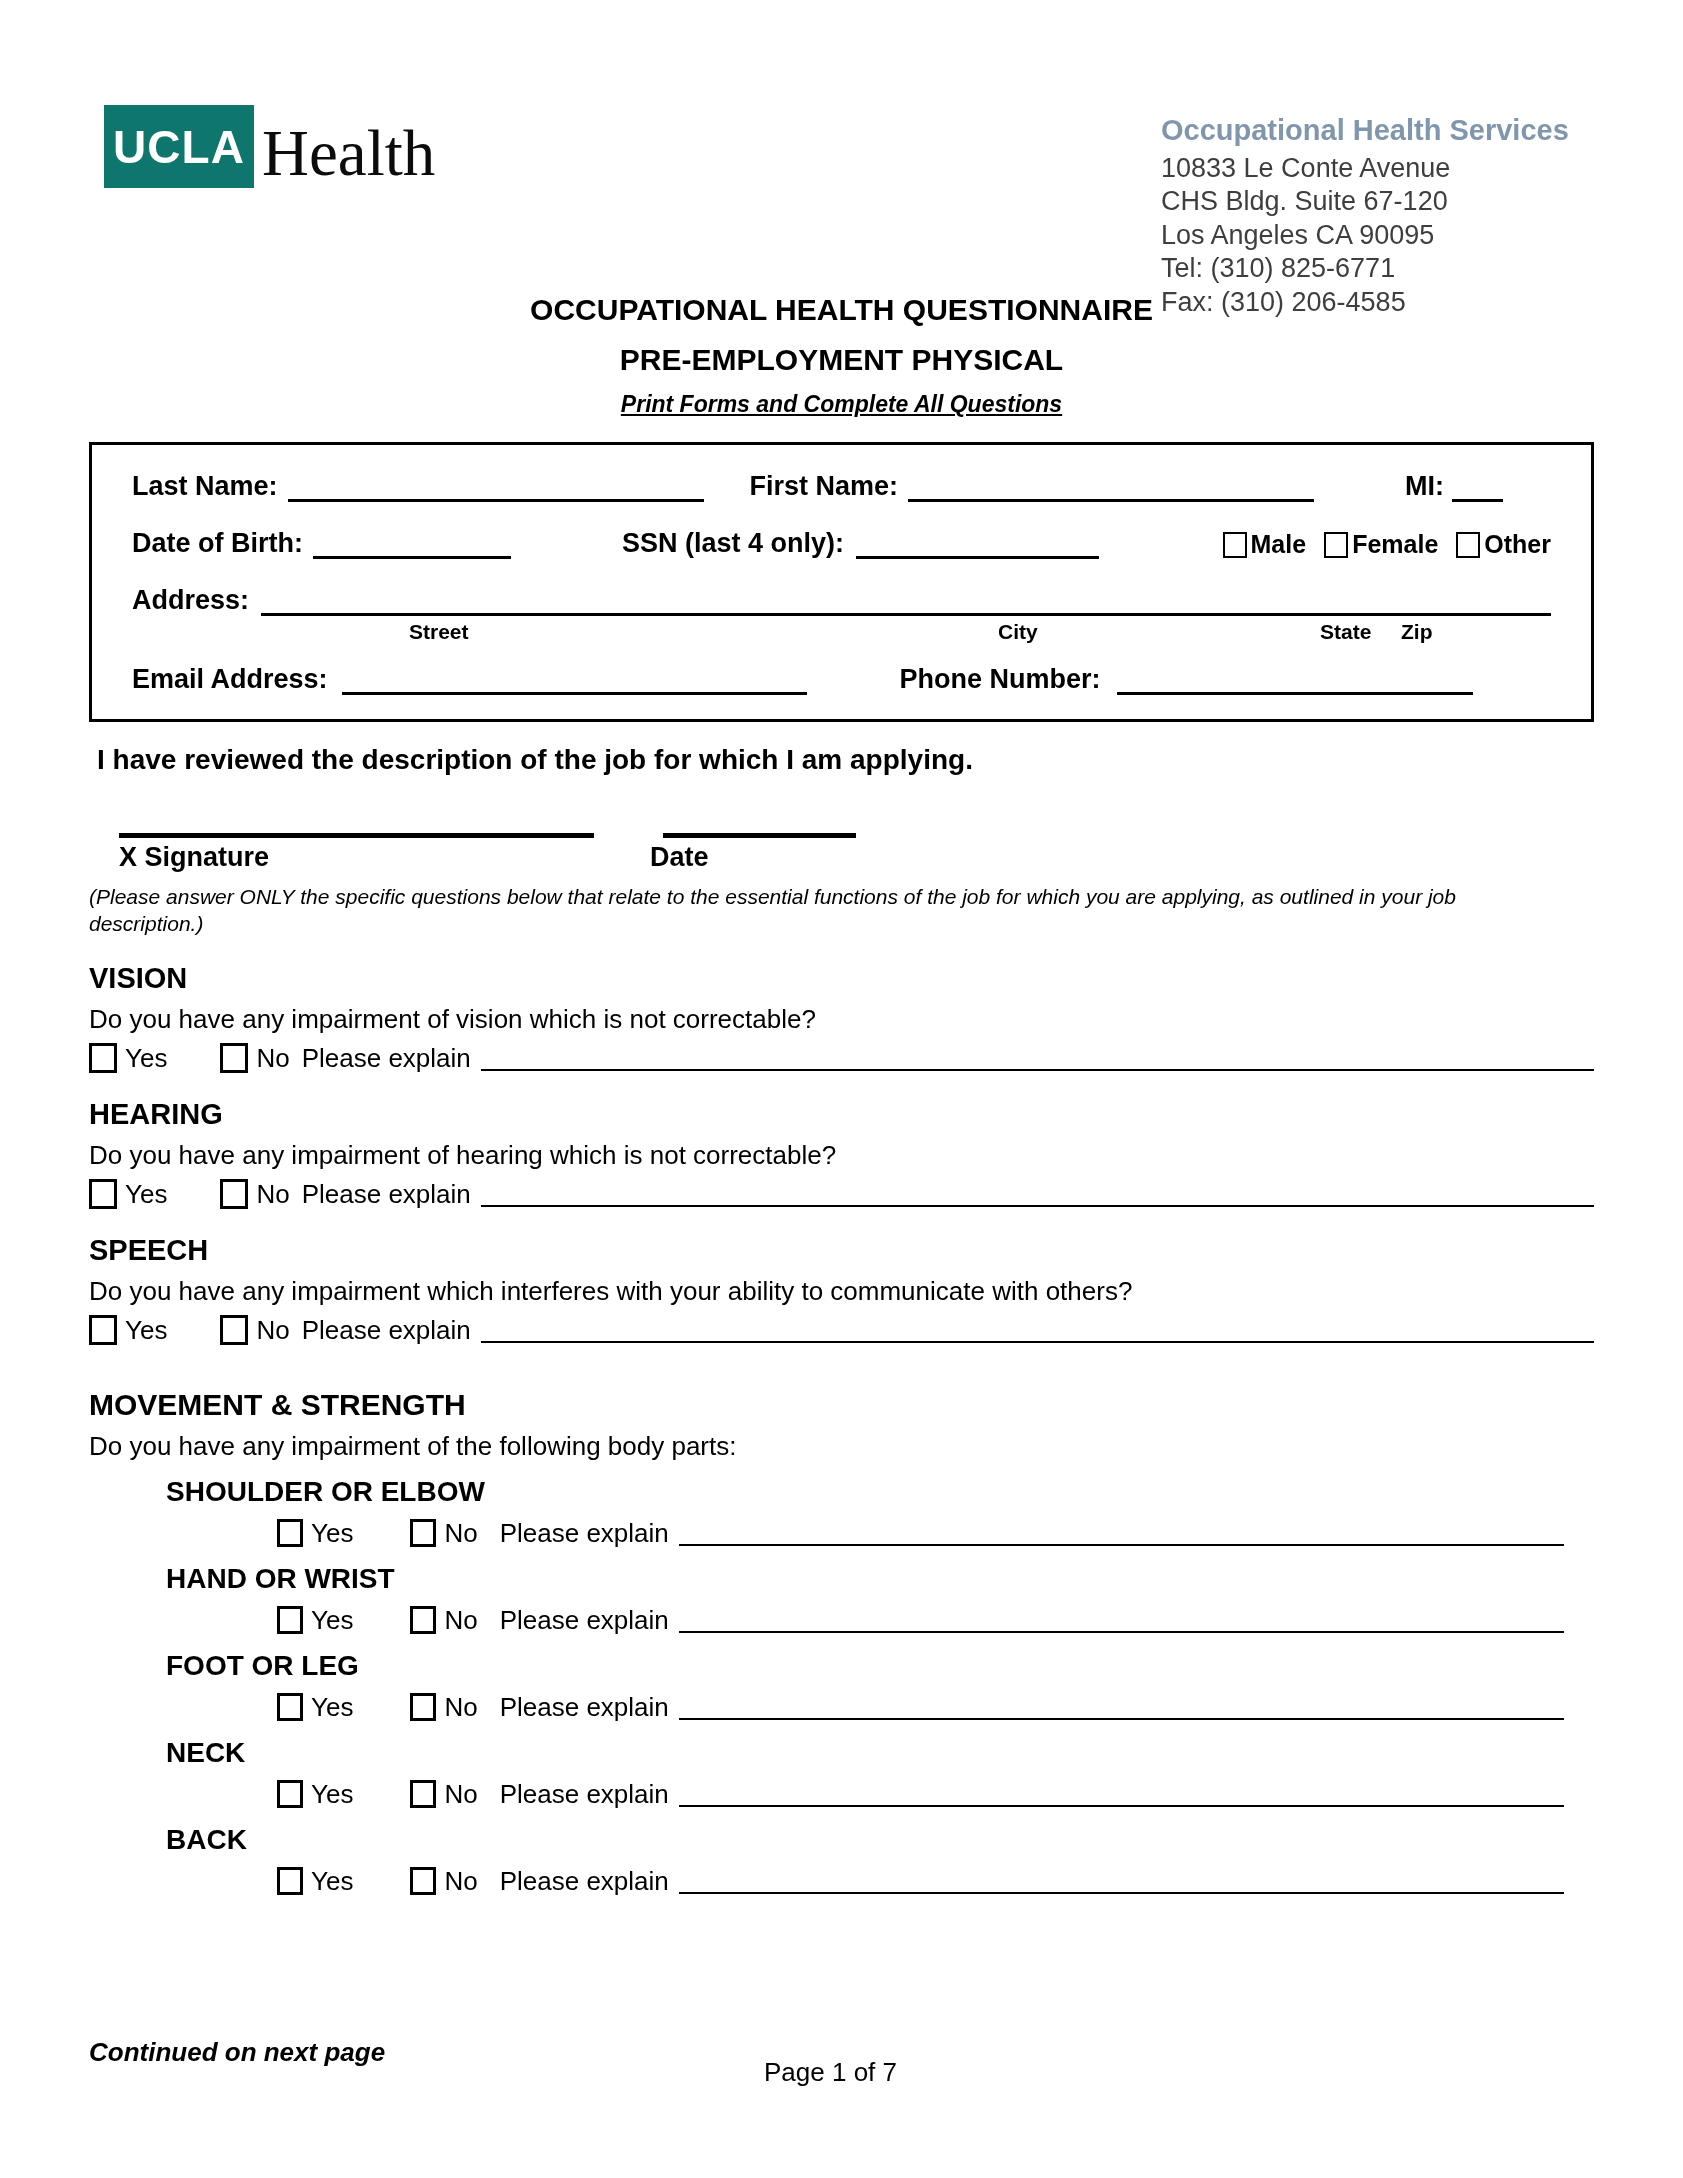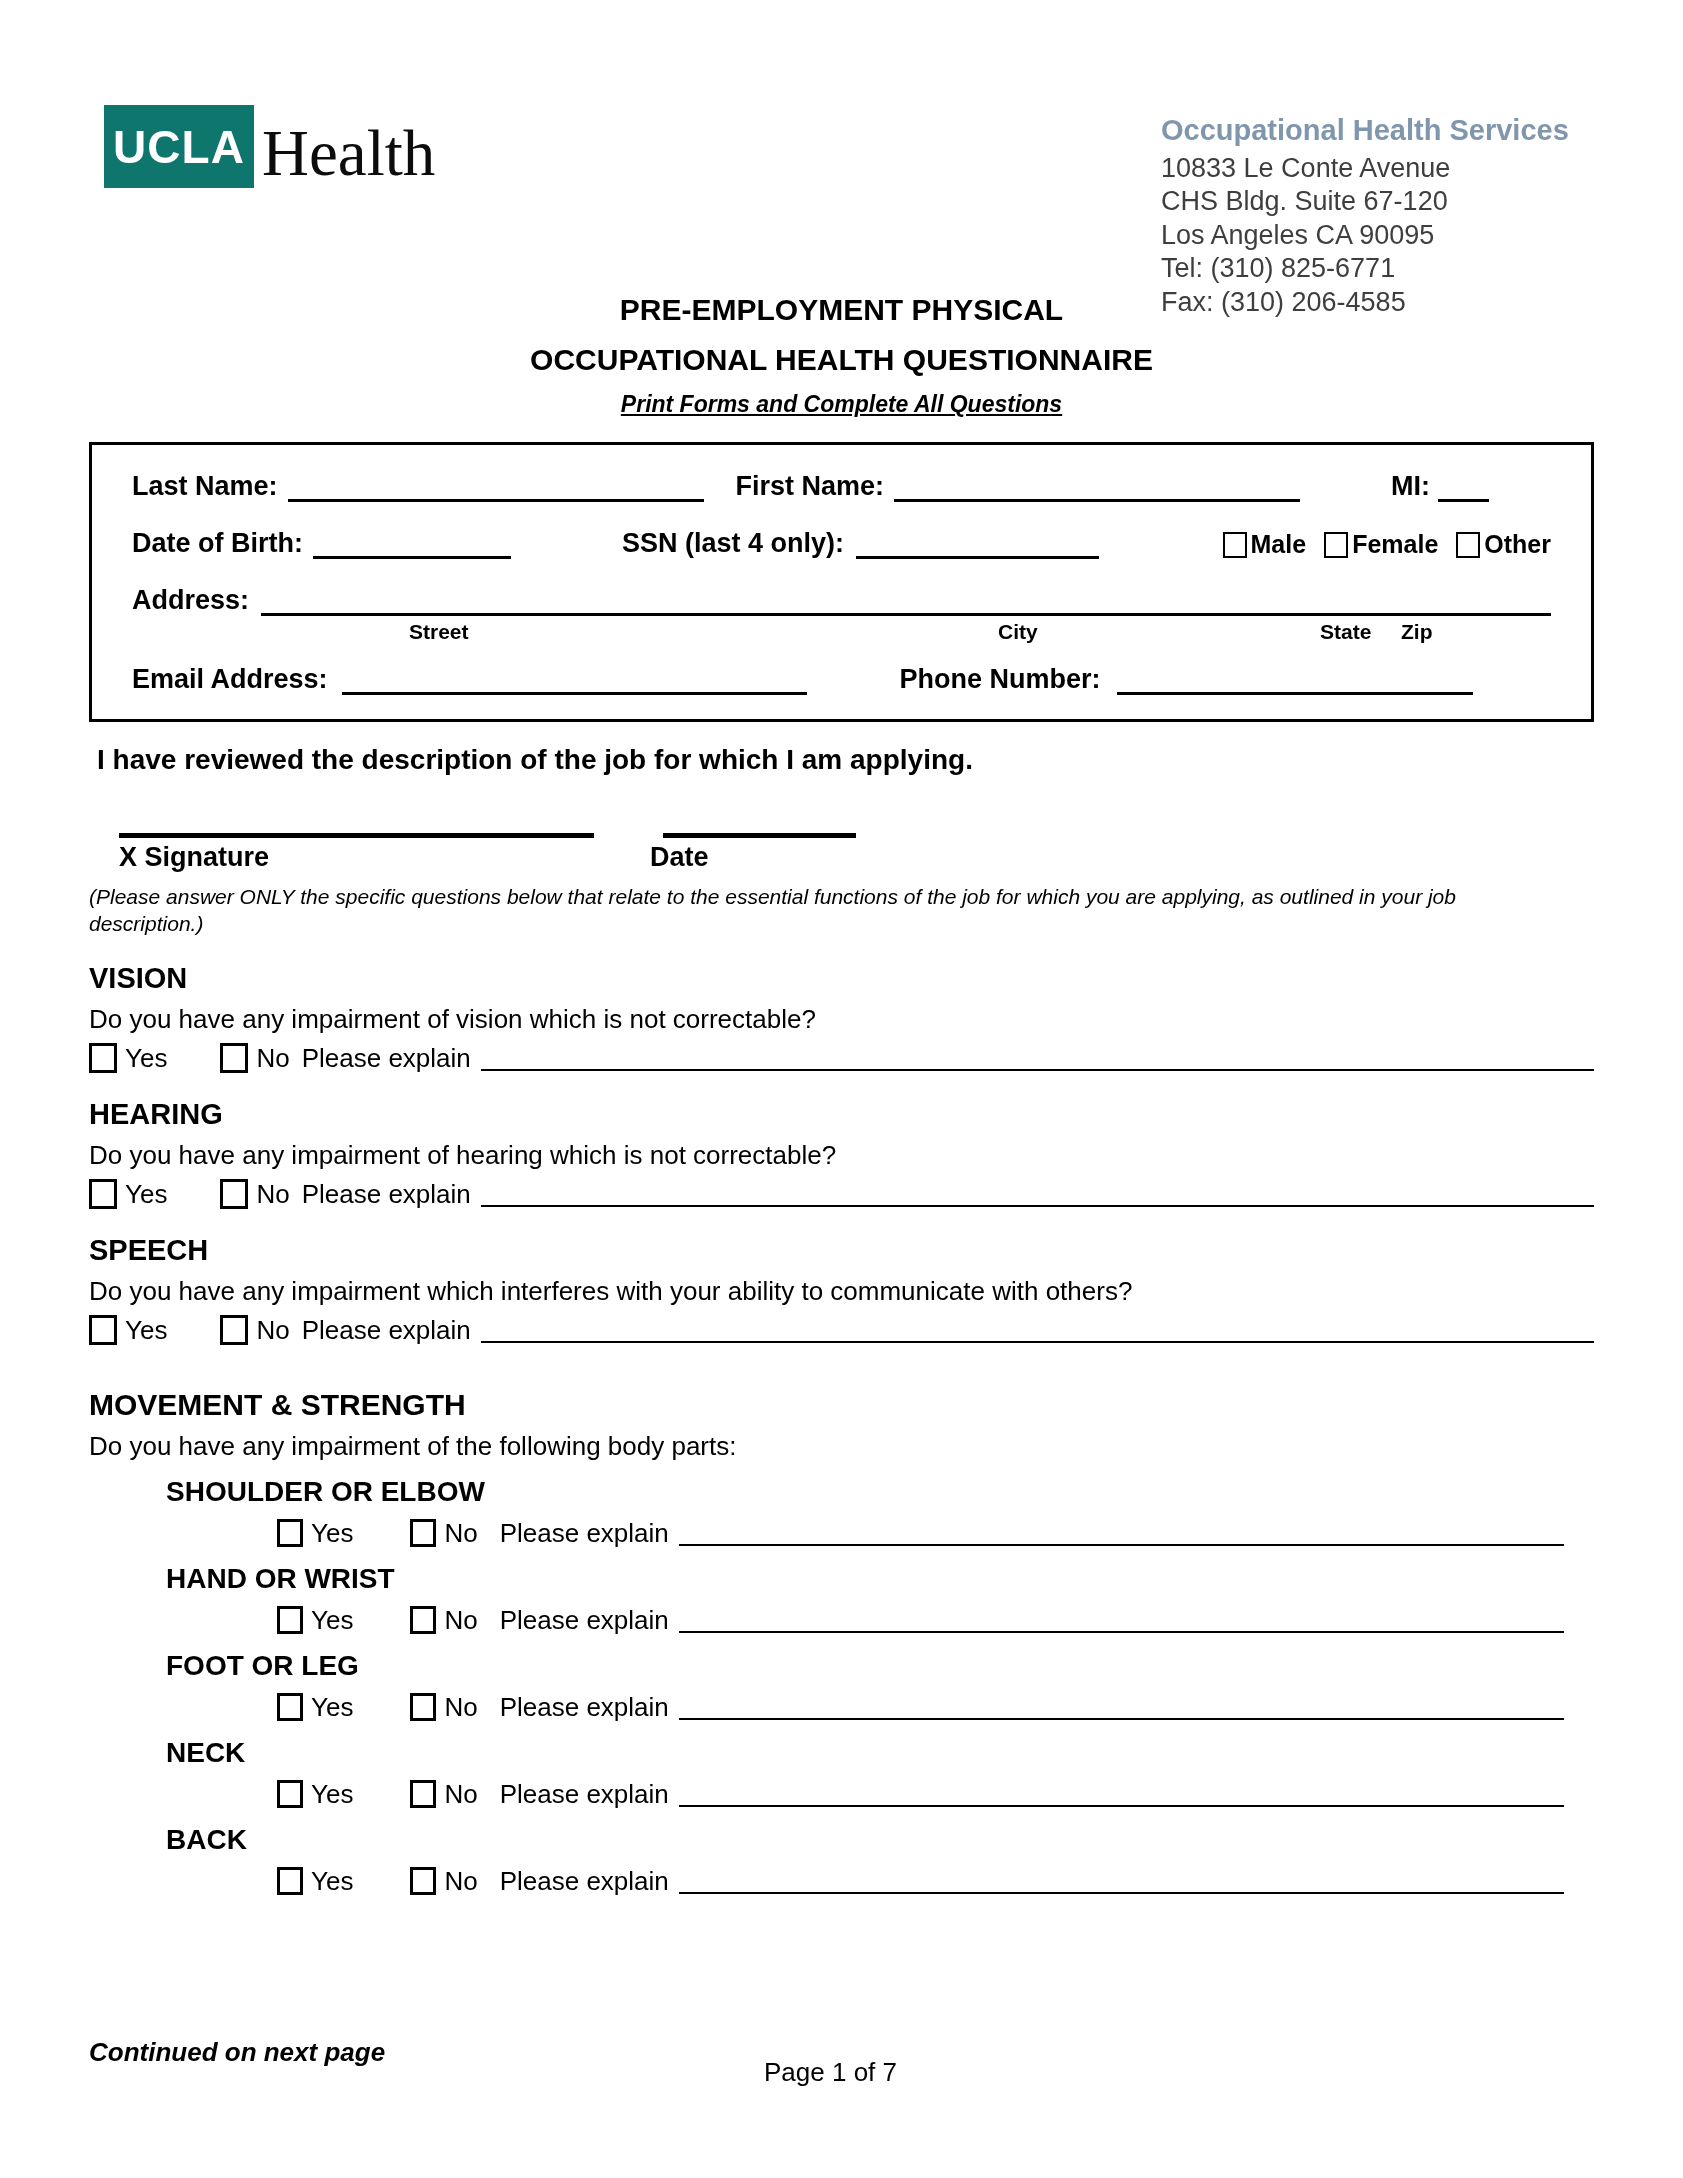--- a/index.html
+++ b/index.html
@@ -96,30 +96,30 @@
     <div class="clinic-name">Occupational Health Services</div>
     <div>10833 Le Conte Avenue</div>
     <div>CHS Bldg. Suite 67-120</div>
     <div>Los Angeles  CA 90095</div>
     <div>Tel:  (310) 825-6771</div>
     <div>Fax: (310) 206-4585</div>
   </div>
 
   <div class="flow">
 
+    <div class="title-line">OCCUPATIONAL HEALTH QUESTIONNAIRE</div>
     <div class="title-line">PRE-EMPLOYMENT PHYSICAL</div>
-    <div class="title-line">OCCUPATIONAL HEALTH QUESTIONNAIRE</div>
     <div class="subtitle"><span>Print Forms and Complete All Questions</span></div>
 
     <div class="info-box">
 
       <div class="ib-row">
         <span class="lbl">Last Name:</span>
         <span class="blank" style="width:416px; margin-left:10px;"></span>
-        <span class="lbl" style="margin-left:32px;">First Name:</span>
+        <span class="lbl" style="margin-left:46px;">First Name:</span>
         <span class="blank" style="width:406px; margin-left:10px;"></span>
         <span class="lbl" style="margin-left:91px;">MI:</span>
         <span class="blank" style="width:51px; margin-left:8px;"></span>
       </div>
 
       <div class="ib-row">
         <span class="lbl">Date of Birth:</span>
         <span class="blank" style="width:198px; margin-left:10px;"></span>
         <span class="lbl" style="margin-left:111px;">SSN (last 4 only):</span>
         <span class="blank" style="width:243px; margin-left:12px;"></span>

